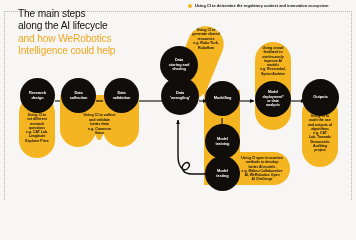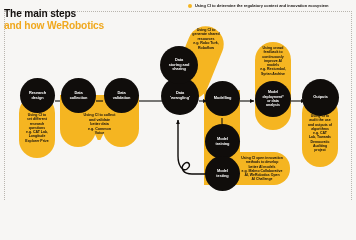--- a/index.html
+++ b/index.html
@@ -15,22 +15,22 @@
   .frame{
     position:absolute;left:4px;top:11px;right:4px;bottom:-6px;
     border-left:1px dotted #B9B5AE;
     border-top:1px dotted #B9B5AE;
     border-right:1px dotted #B9B5AE;
     pointer-events:none;
   }
 
   
   .title{
-    position:absolute;left:4px;top:8px;width:150px;
-    font-size:10.2px;font-weight:bold;line-height:12.4px;
+    position:absolute;left:18px;top:8px;width:150px;
+    font-size:10.2px;font-weight:normal;line-height:12.4px;
     letter-spacing:-0.15px;
   }
   .title .l{display:block;white-space:nowrap;}
   .title .dark{color:#14100E;}
   .title .gold{color:#F0A81E;}
 
   
   .legend{
     position:absolute;left:188px;top:3px;
     display:flex;align-items:center;gap:3px;
@@ -81,21 +81,23 @@
 </style>
 </head>
 <body>
 
 <div id="stage">
 
   <div class="frame"></div>
 
   <div class="title">
     <span class="l dark">The main steps</span>
+    <span class="l dark">along the AI lifecycle</span>
     <span class="l gold">and how WeRobotics</span>
+    <span class="l gold">Intelligence could help</span>
   </div>
 
   <div class="legend">
     <span class="legend-dot"></span>
     <span class="legend-text">Using CI to determine the regulatory context and innovation ecosystem</span>
   </div>
 
   <div class="pill" style="left:19px;top:95px;width:36px;height:63px;border-radius:18px;"></div>
   <div class="pill-txt" style="left: 19px; top: 113px; width: 36px; font-size: 3.5px; white-space: pre-line;">Using CI to
 set different

